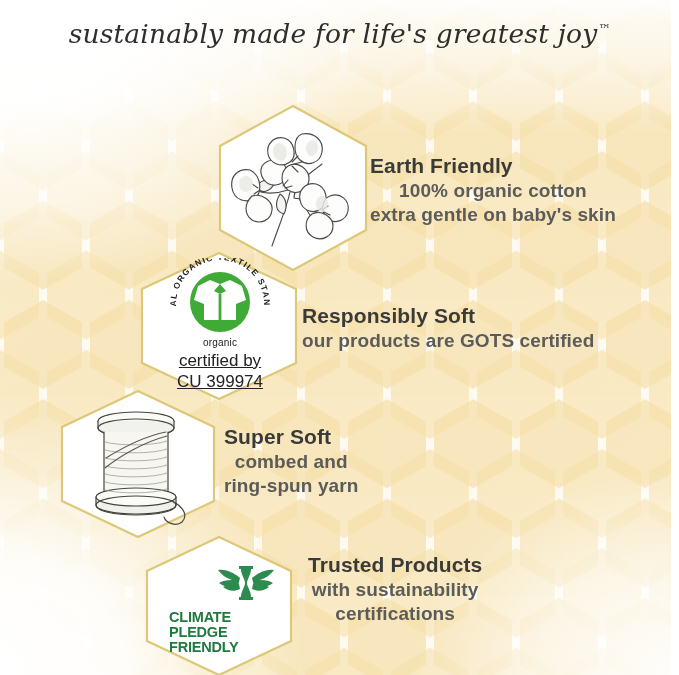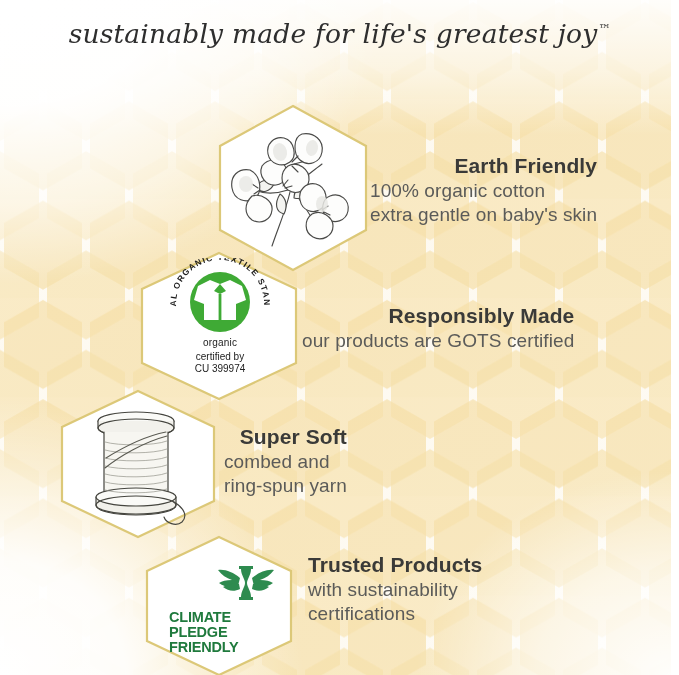--- a/index.html
+++ b/index.html
@@ -83,50 +83,51 @@
     z-index: 6;
   }
   .ftitle {
     font-family: "Liberation Sans", sans-serif;
     font-weight: bold;
     color: #3a3a38;
     font-size: 21px;
     letter-spacing: 0.1px;
     line-height: 1.22;
     white-space: nowrap;
-    text-align: right;
   }
   .fline {
     font-family: "Liberation Sans", sans-serif;
-    font-weight: 400;
+    font-weight: 700;
     color: #5b5b59;
     font-size: 19px;
     letter-spacing: 0.1px;
     line-height: 1.3;
     white-space: nowrap;
+    text-align: center;
   }
 
   
   .gots-label {
     position: absolute;
     text-align: center;
     z-index: 6;
     color: #222;
     font-family: "Liberation Sans", sans-serif;
   }
   .gots-organic {
     font-size: 10px;
     font-weight: 500;
     letter-spacing: 0.2px;
   }
   .gots-cert {
-    font-size: 10px;
+    font-size: 17px;
     font-weight: 500;
     line-height: 1.22;
     margin-top: 3px;
+    text-decoration: underline;
   }
 
   
   .cpf-words {
     position: absolute;
     z-index: 6;
     color: #1f7a3d;
     font-family: "Liberation Sans", sans-serif;
     font-weight: bold;
     font-size: 14.5px;
@@ -243,21 +244,21 @@
     </svg>
   </div>
   <div class="gots-label" style="left:160px; top:337px; width:120px;">
     <div class="gots-organic">organic</div>
     <div class="gots-cert">
       <div>certified by</div>
       <div>CU 399974</div>
     </div>
   </div>
   <div class="ftext" style="left:302px; top:303px;">
-    <div class="ftitle">Responsibly Made</div>
+    <div class="ftitle">Responsibly Soft</div>
     <div class="fline">our products are GOTS certified</div>
   </div>
 
   <div class="hexwrap" style="left:58px; top:388px;">
     <svg width="160" height="152" viewBox="0 0 160 152">
       <polygon points="80,3 156,39 156,113 80,149 4,113 4,39" fill="#ffffff" stroke="#dcc878" stroke-width="2.2"></polygon>
     </svg>
   </div>
   <div class="feature" style="left:82px; top:404px;">
     <svg width="116" height="124" viewBox="0 0 116 124">

